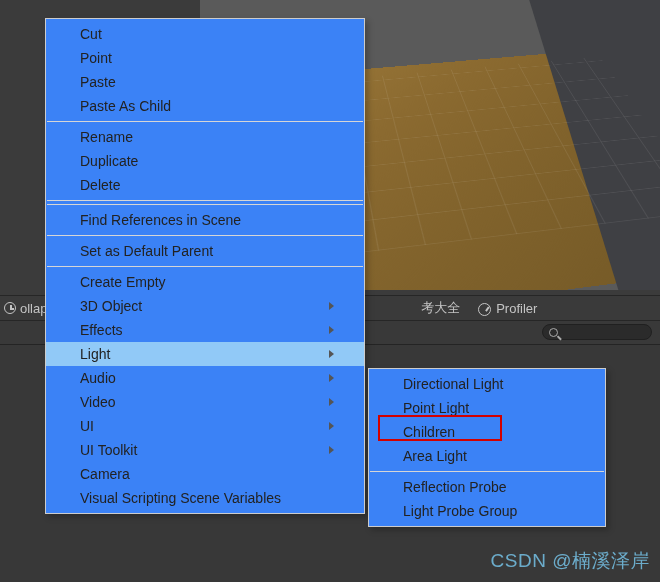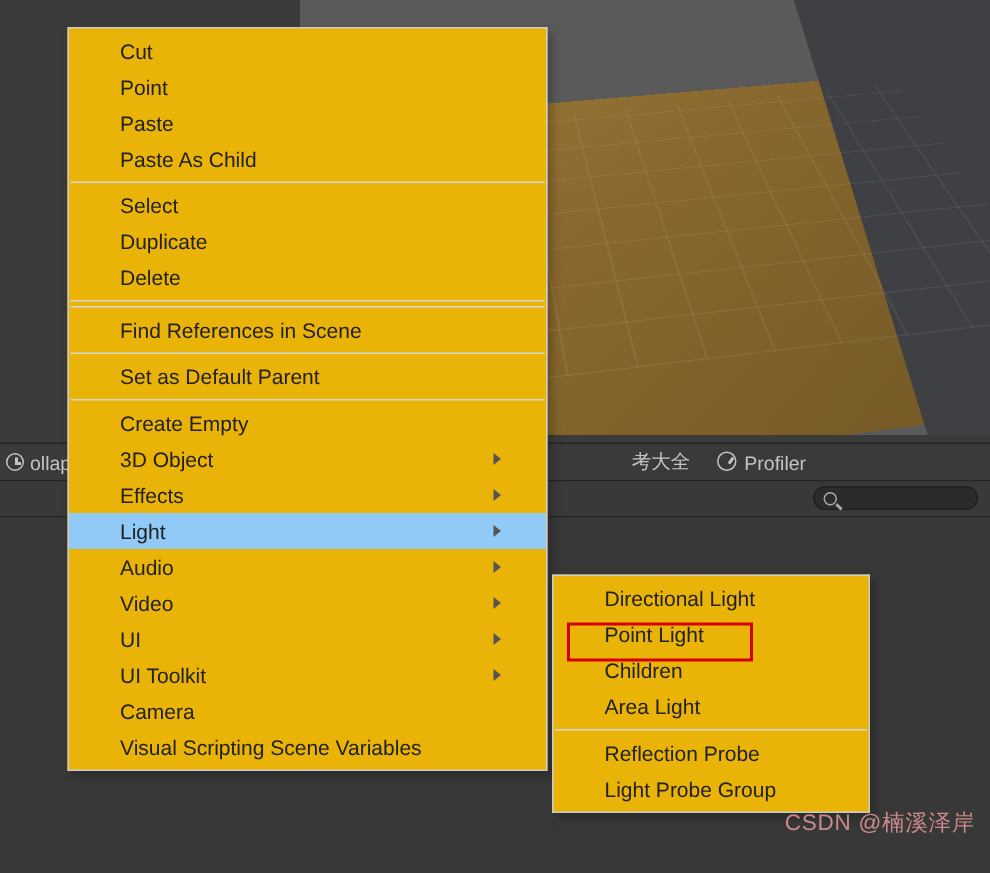--- a/index.html
+++ b/index.html
@@ -59,21 +59,21 @@
   .toolbar .left-label {
     padding-left: 4px;
   }
   .toolbar .mid {
     margin-left: 360px;
     display: flex;
     align-items: center;
     gap: 18px;
   }
   .toolbar .profiler {
-    display: flex; align-items: flex-start; gap: 5px;
+    display: flex; align-items: flex-end; gap: 5px;
   }
   .search-row {
     position: absolute;
     left: 0; top: 321px; width: 660px; height: 24px;
     background: #393939;
     border-bottom: 1px solid #242424;
   }
   .search-row .search2 {
     position: absolute;
     right: 8px; top: 3px;
@@ -124,30 +124,30 @@
   .gauge-icon::after {
     content: ""; position: absolute;
     width: 1.5px; height: 5px; background: #c4c4c4;
     left: 6px; top: 2px;
     transform: rotate(35deg);
     transform-origin: bottom center;
   }
   
   .menu {
     position: absolute;
-    background: #eab308;
+    background: #3b82f6;
     border: 1px solid #cccccc;
     box-shadow: 3px 3px 6px rgba(0,0,0,0.25);
     padding: 3px 0;
   }
   .menu.main {
     left: 45px; top: 18px; width: 320px;
   }
   .menu.sub {
-    left: 368px; top: 383px; width: 212px;
+    left: 368px; top: 368px; width: 238px;
   }
   .item {
     height: 24px;
     padding: 0 30px 0 34px;
     display: flex;
     align-items: center;
     justify-content: space-between;
     cursor: default;
     color: #222;
   }
@@ -165,23 +165,23 @@
     border-bottom: 4px solid transparent;
     border-left: 5px solid #555;
   }
   .highlight-box {
     position: absolute;
     border: 2px solid #d40000;
     pointer-events: none;
   }
   .watermark {
     position: absolute;
-    right: 10px; bottom: 24px;
-    color: #fca5a5;
-    font-size: 15px;
+    right: 10px; bottom: 8px;
+    color: #7dd3fc;
+    font-size: 19px;
     opacity: 0.75;
     letter-spacing: 0.5px;
   }
   .dark-panel {
     position: absolute;
     left: 0; top: 345px;
     width: 660px; height: 237px;
     background: #383838;
   }
 </style>
@@ -221,21 +221,21 @@
       <span>Point</span>
     </div>
     <div class="item">
       <span>Paste</span>
     </div>
     <div class="item">
       <span>Paste As Child</span>
     </div>
     <div class="sep"></div>
     <div class="item">
-      <span>Select</span>
+      <span>Rename</span>
     </div>
     <div class="item">
       <span>Duplicate</span>
     </div>
     <div class="item">
       <span>Delete</span>
     </div>
     <div class="sep"></div>
     <div class="sep"></div>
     <div class="item">

